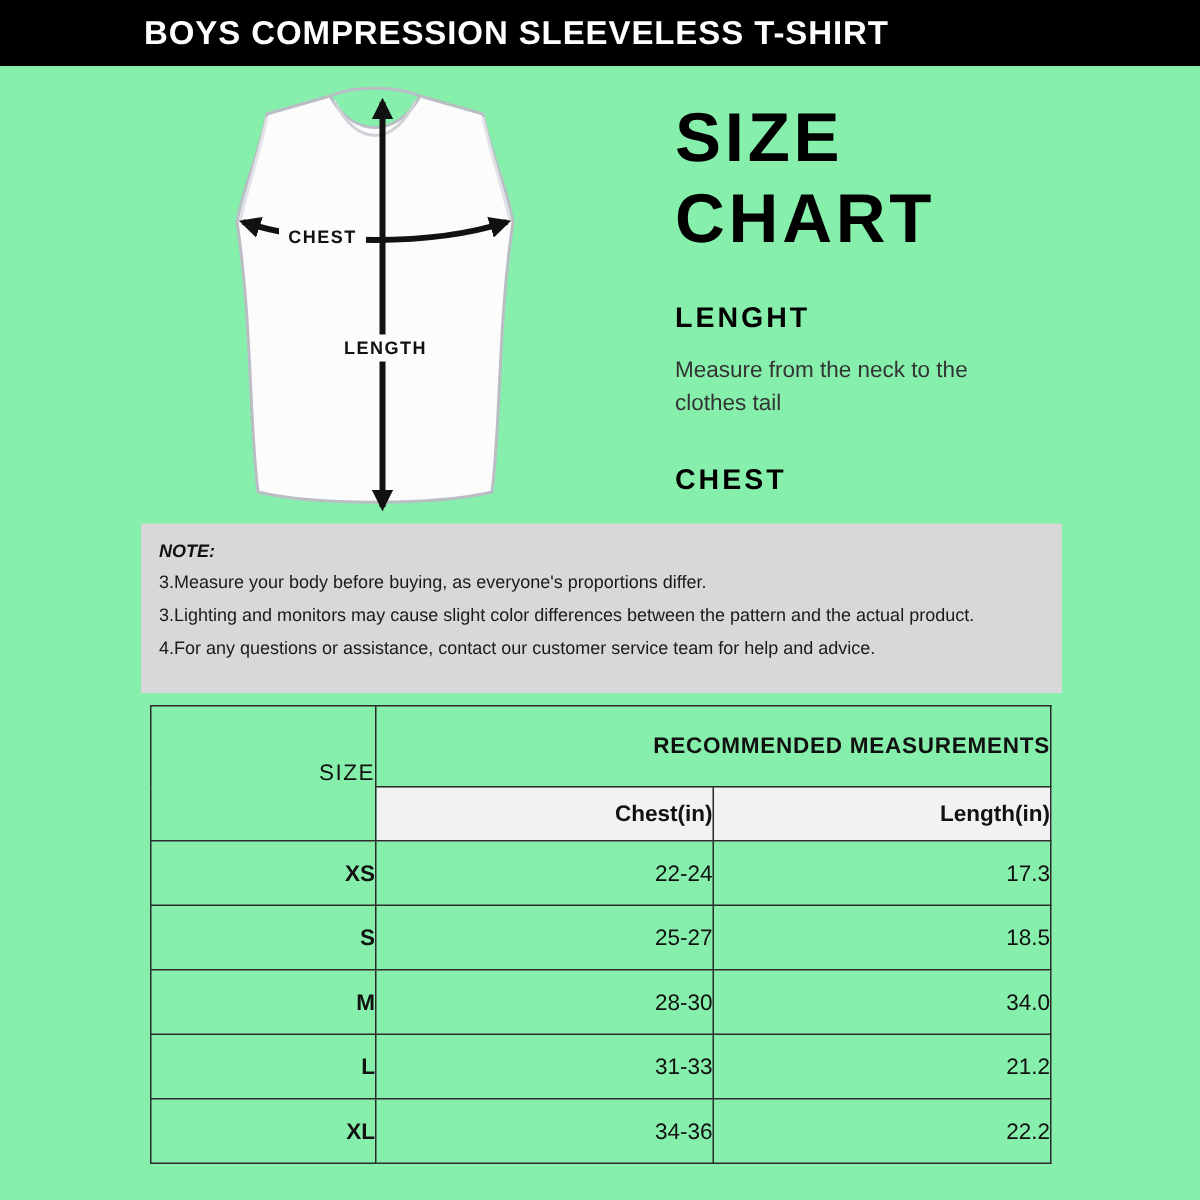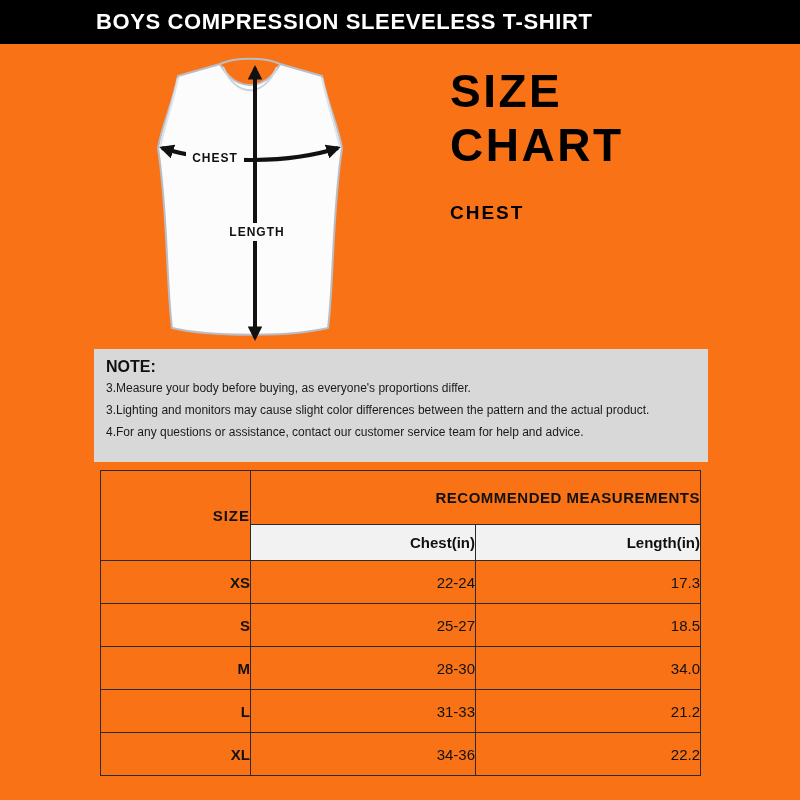--- a/index.html
+++ b/index.html
@@ -2,21 +2,21 @@
 <html><head>
 <meta charset="utf-8">
 <style>
   * { margin: 0; padding: 0; box-sizing: border-box; }
   html, body { background: #ffffff; }
   body { font-family: "Liberation Sans", sans-serif; color: #111; }
   .page {
     position: relative;
     width: 800px;
     height: 800px;
-    background: #f97316;
+    background: #86efac;
     overflow: hidden;
   }
 
   
   .banner {
     position: absolute;
     left: 0; top: 0;
     width: 800px; height: 44px;
     background: #000000;
     display: flex;
@@ -67,24 +67,25 @@
 
   
   .note-box {
     position: absolute;
     left: 94px; top: 349px;
     width: 614px; height: 113px;
     background: #d8d8d8;
     padding: 8px 10px 8px 12px;
   }
   .note-label {
-    font-size: 16px;
+    font-size: 12px;
     font-weight: 700;
     color: #111;
     line-height: 20px;
+    font-style: italic;
   }
   .note-item {
     font-size: 12px;
     color: #1a1a1a;
     line-height: 22px;
     white-space: nowrap;
   }
 
   
   .size-table {
@@ -98,21 +99,21 @@
     border: 1px solid #2b2b2b;
     text-align: right;
     vertical-align: middle;
     font-size: 15px;
     color: #111;
   }
   .col-size { width: 150px; }
   .col-val  { width: 225px; }
   .size-head {
     font-size: 21px;
-    font-weight: 700;
+    font-weight: 400;
     letter-spacing: 1px;
   }
   .group-head {
     height: 54px;
     font-size: 20px;
     font-weight: 800;
     letter-spacing: 0.5px;
   }
   .sub-head {
     height: 36px;
@@ -170,20 +171,24 @@
         <path d="M135,18 L135,288" fill="none" stroke="#111" stroke-width="4" marker-start="url(#arrow)" marker-end="url(#arrow)"></path>
         <rect x="106" y="173" width="62" height="18" fill="#fcfcfd"></rect>
         <text x="137" y="186" text-anchor="middle" font-size="12" font-weight="bold" letter-spacing="1" fill="#111">LENGTH</text>
       </g>
     </svg>
   </div>
 
   <div class="right-col">
     <div class="size-chart-title">SIZE CHART</div>
 
+    <div class="measure-section">
+      <div class="measure-heading">LENGHT</div>
+      <div class="measure-body body-length">Measure from the neck to the clothes tail</div>
+    </div>
 
     <div class="measure-section">
       <div class="measure-heading">CHEST</div>
     </div>
   </div>
 
   <div class="note-box">
     <div class="note-label">NOTE:</div>
     <div class="note-item">3.Measure your body before buying, as everyone's proportions differ.</div>
     <div class="note-item">3.Lighting and monitors may cause slight color differences between the pattern and the actual product.</div>

